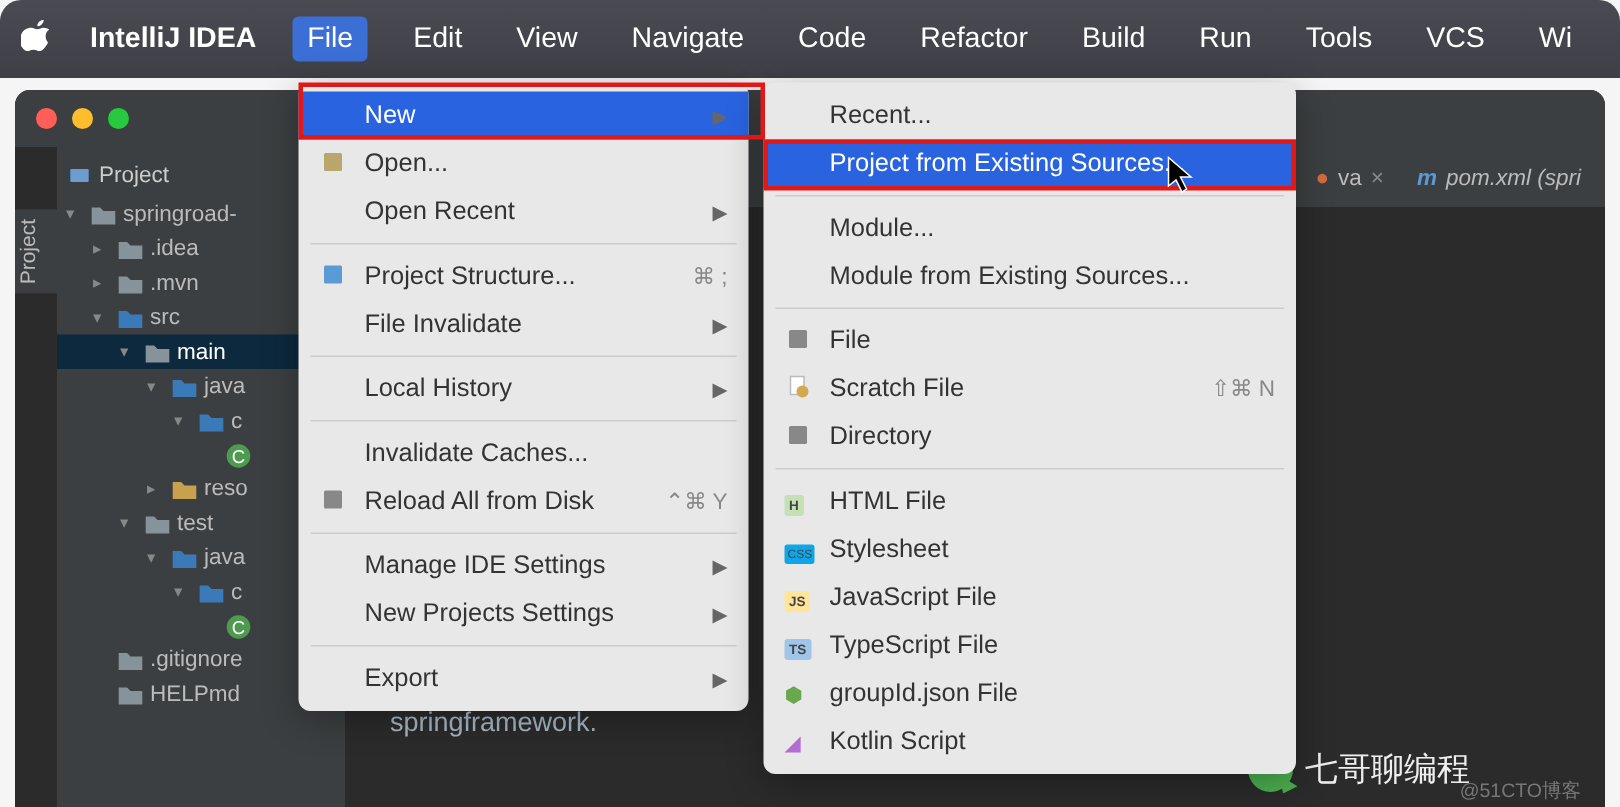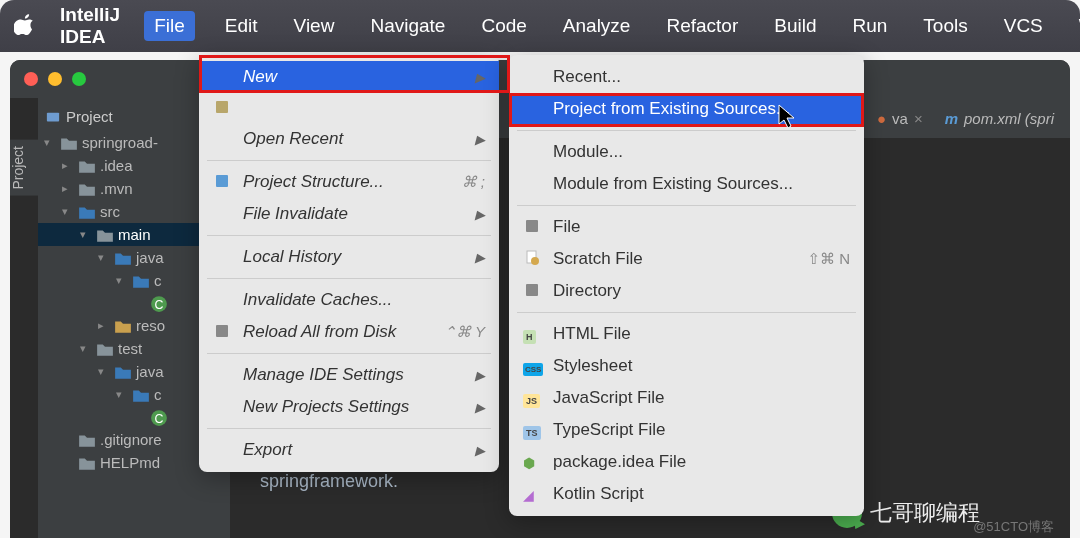--- a/index.html
+++ b/index.html
@@ -38,21 +38,21 @@
 
 .menu { position: absolute; background: #e8e8e8; border-radius: 8px; box-shadow: 0 6px 24px rgba(0,0,0,0.3); font-size: 17px; color: #333; padding: 6px 0; z-index: 10; }
 .menu-row { display: flex; align-items: center; padding: 6px 14px; gap: 10px; cursor: default; }
 .menu-row .mlabel { flex: 1; }
 .menu-row .short { color: #888; font-size: 15px; }
 .menu-row .sub { color: #666; font-size: 13px; }
 .menu-row.hl { background: #2963e0; color: #fff; }
 .menu-sep { height: 1px; background: #ccc; margin: 5px 8px; }
 .menu-icon { width: 20px; height: 18px; display: inline-block; }
 
-.file-menu { left: 199px; top: 55px; width: 300px; font-style: italic; }
+.file-menu { left: 199px; top: 55px; width: 300px; }
 .new-menu { left: 509px; top: 55px; width: 355px; }
 
 .redbox { position: absolute; border: 3px solid #e01818; pointer-events: none; z-index: 20; }
 .rb1 { left: 199px; top: 55px; width: 311px; height: 38px; }
 .rb2 { left: 509px; top: 93px; width: 355px; height: 34px; }
 
 .cursor { position: absolute; z-index: 30; }
 
 .watermark { position: absolute; right: 90px; bottom: 10px; display: flex; align-items: center; gap: 8px; color: #eee; font-size: 22px; z-index: 5; }
 .watermark .wicon { width: 30px; height: 30px; background: #4caf50; border-radius: 50%; position: relative; }
@@ -66,21 +66,20 @@
   <span class="apple-icon"><svg viewBox="0 0 24 24">
         <path d="M16.5 1.5c0 1.2-.5 2.3-1.3 3.1-.9.9-2.1 1.5-3.3 1.4-.1-1.2.5-2.4 1.3-3.2.9-.9 2.2-1.4 3.3-1.3zm3.2 16.1c-.6 1.3-.9 1.9-1.7 3-1.1 1.6-2.6 3.5-4.5 3.5-1.7 0-2.1-1.1-4.4-1.1s-2.8 1.1-4.4 1.1c-1.9 0-3.3-1.8-4.4-3.3C-2 16.6-.3 10.5 3 8.4c1.3-.8 3-1.3 4.5-1.3 1.6 0 2.6 1.1 4.4 1.1 1.7 0 2.7-1.1 4.6-1.1 1.4 0 2.9.5 4 1.4-3.5 1.9-3 7-1 9.1z"></path>
       </svg></span>
   <span class="app-name">IntelliJ IDEA</span>
   <span id="mb-items" style="display: contents;"></span>
 <span class="mb-item active">File</span>
     <span class="mb-item">Edit</span>
     <span class="mb-item">View</span>
     <span class="mb-item">Navigate</span>
     <span class="mb-item">Code</span>
-    <span class="mb-item">Analyze</span>
     <span class="mb-item">Refactor</span>
     <span class="mb-item">Build</span>
     <span class="mb-item">Run</span>
     <span class="mb-item">Tools</span>
     <span class="mb-item">VCS</span>
     <span class="mb-item">Wi</span>
   </div>
 
 <div class="window">
   <div class="titlebar">
@@ -237,20 +236,21 @@
 <div class="menu file-menu" id="file-menu">
     <div class="menu-row hl">
       <span class="menu-icon"></span>
       <span class="mlabel">New</span>
       <span class="sub">▶</span>
     </div>
     <div class="menu-row">
       <span class="menu-icon"><svg width="18" height="16" viewBox="0 0 16 16">
           <rect x="2" y="2" width="12" height="12" fill="#b8a66b" rx="1"></rect>
         </svg></span>
+      <span class="mlabel">Open...</span>
     </div>
     <div class="menu-row">
       <span class="menu-icon"></span>
       <span class="mlabel">Open Recent</span>
       <span class="sub">▶</span>
     </div>
     <div class="menu-sep"></div>
     <div class="menu-row">
       <span class="menu-icon"><svg width="18" height="16" viewBox="0 0 16 16">
           <rect x="2" y="2" width="12" height="12" fill="#5a9bd5" rx="1"></rect>
@@ -338,34 +338,34 @@
           <rect x="2" y="2" width="12" height="12" fill="#888" rx="1"></rect>
         </svg></span>
       <span class="mlabel">Directory</span>
     </div>
     <div class="menu-sep"></div>
     <div class="menu-row">
       <span class="menu-icon"><span style="background:#c5e0b4;color:#444;font-size:9px;padding:2px 3px;border-radius:2px;font-weight:700">H</span></span>
       <span class="mlabel">HTML File</span>
     </div>
     <div class="menu-row">
-      <span class="menu-icon"><span style="background:#0ea5e9;color:#444;font-size:8px;padding:2px 2px;border-radius:2px;font-weight:700">CSS</span></span>
+      <span class="menu-icon"><span style="background:#0ea5e9;color:#444;font-size:8px;padding:2px 2px;border-radius:2px;font-weight:400">CSS</span></span>
       <span class="mlabel">Stylesheet</span>
     </div>
     <div class="menu-row">
       <span class="menu-icon"><span style="background:#ffe599;color:#444;font-size:9px;padding:2px 3px;border-radius:2px;font-weight:700">JS</span></span>
       <span class="mlabel">JavaScript File</span>
     </div>
     <div class="menu-row">
       <span class="menu-icon"><span style="background:#9fc5e8;color:#444;font-size:9px;padding:2px 3px;border-radius:2px;font-weight:700">TS</span></span>
       <span class="mlabel">TypeScript File</span>
     </div>
     <div class="menu-row">
       <span class="menu-icon"><span style="color:#6aa84f;font-size:14px">⬢</span></span>
-      <span class="mlabel">package.idea File</span>
+      <span class="mlabel">groupId.json File</span>
     </div>
     <div class="menu-row">
       <span class="menu-icon"><span style="color:#b46cd1;font-size:14px">◢</span></span>
       <span class="mlabel">Kotlin Script</span>
     </div>
   </div>
 
 <div class="redbox rb1"></div>
 <div class="redbox rb2"></div>
 

